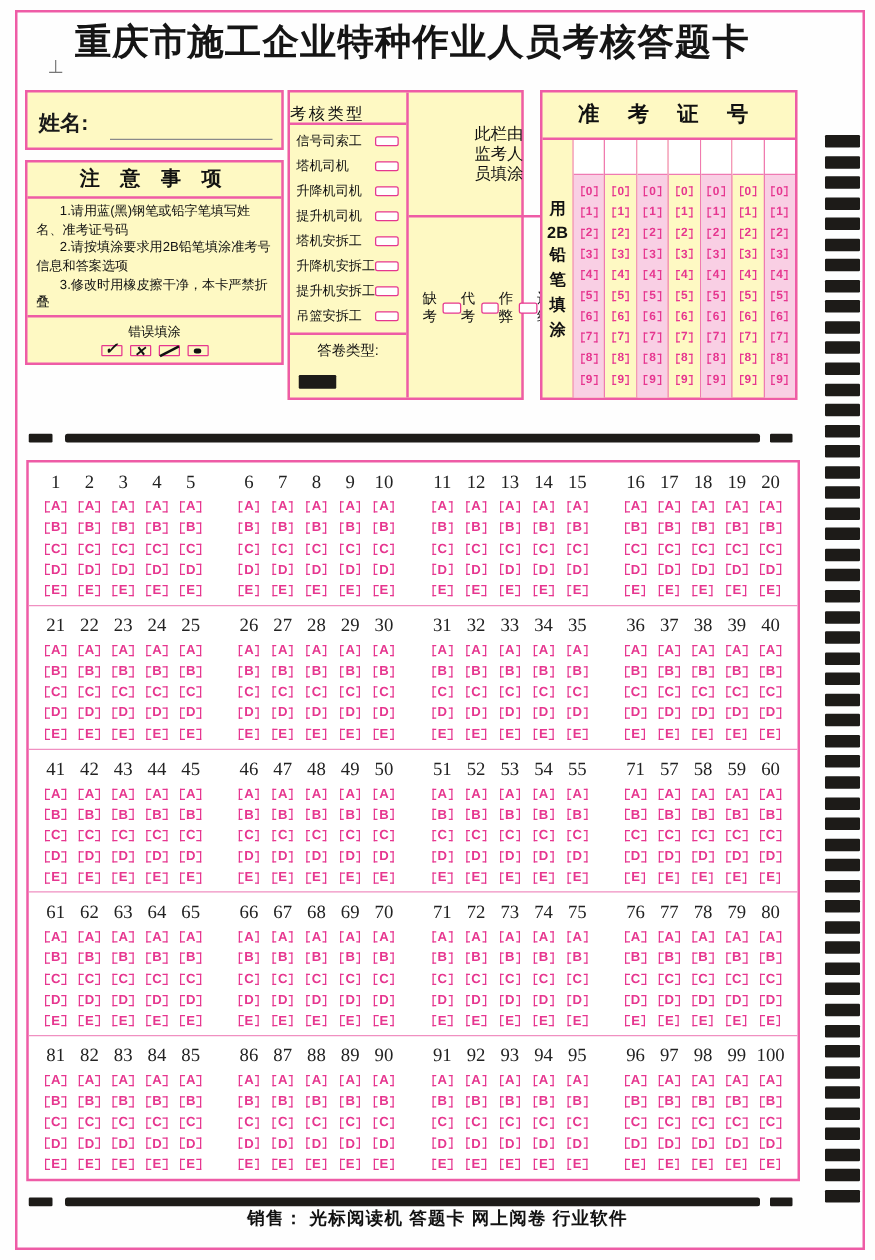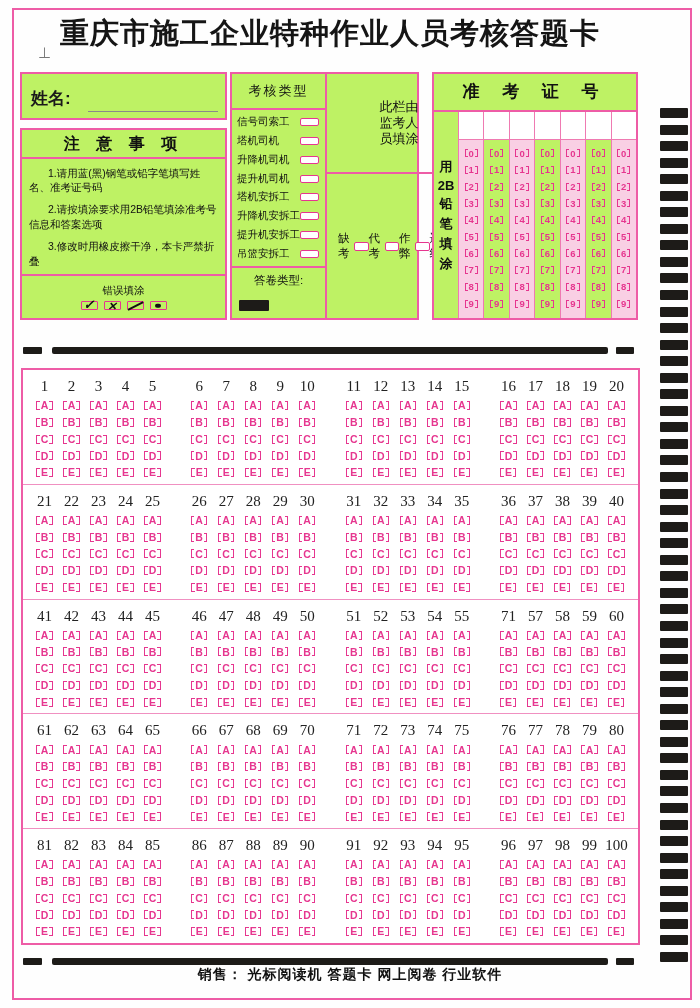--- a/index.html
+++ b/index.html
@@ -4,48 +4,48 @@
 <style>
   * { margin:0; padding:0; box-sizing:border-box; }
   html,body { background:#e9e9e9; }
   body { font-family:"Liberation Sans", sans-serif; }
   .card { position:relative; width:700px; height:1008px; background:#fefefe; margin:0 auto; overflow:hidden; }
   .card-border { position:absolute; left:12px; top:8px; width:680px; height:992px; border:2px solid #ee5ca6; pointer-events:none; }
 
   .title { position:absolute; left:0; top:14px; width:660px; text-align:center; font-size:29px; font-weight:bold; color:#151515; letter-spacing:1px; }
   .corner-mark { position:absolute; left:38px; top:44px; font-size:15px; color:#777; }
 
-  .pbox { position:absolute; border:2px solid #ee5ca6; background:#bef264; }
+  .pbox { position:absolute; border:2px solid #ee5ca6; background:#fef9c3; }
   
   .name-box { left:20px; top:72px; width:207px; height:48px; }
   .name-label { position:absolute; left:9px; top:13px; font-size:17px; font-weight:bold; color:#1a1a1a; }
   .name-line { position:absolute; left:66px; right:7px; bottom:6px; height:1px; background:#8a8a8a; }
 
   
-  .notes-box { left:20px; top:128px; width:207px; height:192px; display:flex; flex-direction:column; }
+  .notes-box { left:20px; top:128px; width:207px; height:164px; display:flex; flex-direction:column; }
   .notes-header { height:29px; border-bottom:2px solid #ee5ca6; text-align:center; font-size:16px; font-weight:bold; letter-spacing:6px; color:#111; line-height:28px; }
   .notes-body { flex:1; padding:3px 7px 2px 7px; display:flex; flex-direction:column; justify-content:space-around; }
   .notes-body p { font-size:10.5px; line-height:1.4; color:#111; text-indent:1.8em; }
   .notes-footer { height:44px; border-top:2px solid #ee5ca6; display:flex; }
   .nf-left { width:78px; border-right:2px solid #ee5ca6; display:flex; flex-direction:column; align-items:center; justify-content:center; gap:2px; }
   .nf-right { flex:1; display:flex; flex-direction:column; align-items:center; justify-content:center; gap:3px; }
   .nf-label { font-size:10.5px; color:#111; }
   .correct-rect { width:30px; height:9px; background:#1d1b18; border-radius:1px; align-self:flex-start; margin-left:10px; }
   .wmarks { display:flex; gap:6px; }
   .wbox { position:relative; width:17px; height:9px; border:1.3px solid #e6368f; border-radius:1px; }
   .wbox .g { position:absolute; left:50%; top:50%; transform:translate(-50%,-50%); color:#111; font-weight:bold; }
   .wbox .g.check { font-size:13px; top:28%; }
   .wbox .g.cross { font-size:11px; }
   .wbox .bar { position:absolute; left:-1px; top:3px; width:17px; height:1.6px; background:#111; transform:rotate(-27deg); }
   .wbox .dot { position:absolute; left:50%; top:50%; transform:translate(-50%,-50%); width:6px; height:4.5px; background:#111; border-radius:2px; }
 
   
   .type-box { left:230px; top:72px; width:189px; height:248px; display:flex; }
   .t-left { width:100px; border-right:2px solid #ee5ca6; display:flex; flex-direction:column; }
-  .t-header { height:36px; border-bottom:2px solid #ee5ca6; text-align:center; line-height:34px; font-size:13px; color:#111; letter-spacing:2px; }
+  .t-header { height:26px; border-bottom:2px solid #ee5ca6; line-height:34px; font-size:13px; color:#111; letter-spacing:2px; }
   .t-list { flex:1; display:flex; flex-direction:column; justify-content:space-around; padding:3px 6px 3px 5px; }
   .t-row { display:flex; align-items:center; }
   .t-row .lbl { font-size:10.5px; color:#111; white-space:nowrap; }
   .obub { width:19px; height:8px; border:1.4px solid #e6368f; border-radius:2px; margin-left:auto; background:#fff; }
   .t-footer { height:52px; border-top:2px solid #ee5ca6; position:relative; }
   .t-footer .lbl { display:block; text-align:center; font-size:11.5px; color:#111; margin-top:5px; }
   .type-rect { position:absolute; left:7px; bottom:7px; width:30px; height:11px; background:#1d1b18; border-radius:1px; }
   .t-right { flex:1; display:flex; flex-direction:column; }
   .p-header { height:100px; border-bottom:2px solid #ee5ca6; display:flex; flex-direction:column; align-items:center; justify-content:center; font-size:13px; color:#111; line-height:1.25; }
   .p-list { flex:1; display:flex; flex-direction:row; justify-content:space-around; padding:6px 11px; }

